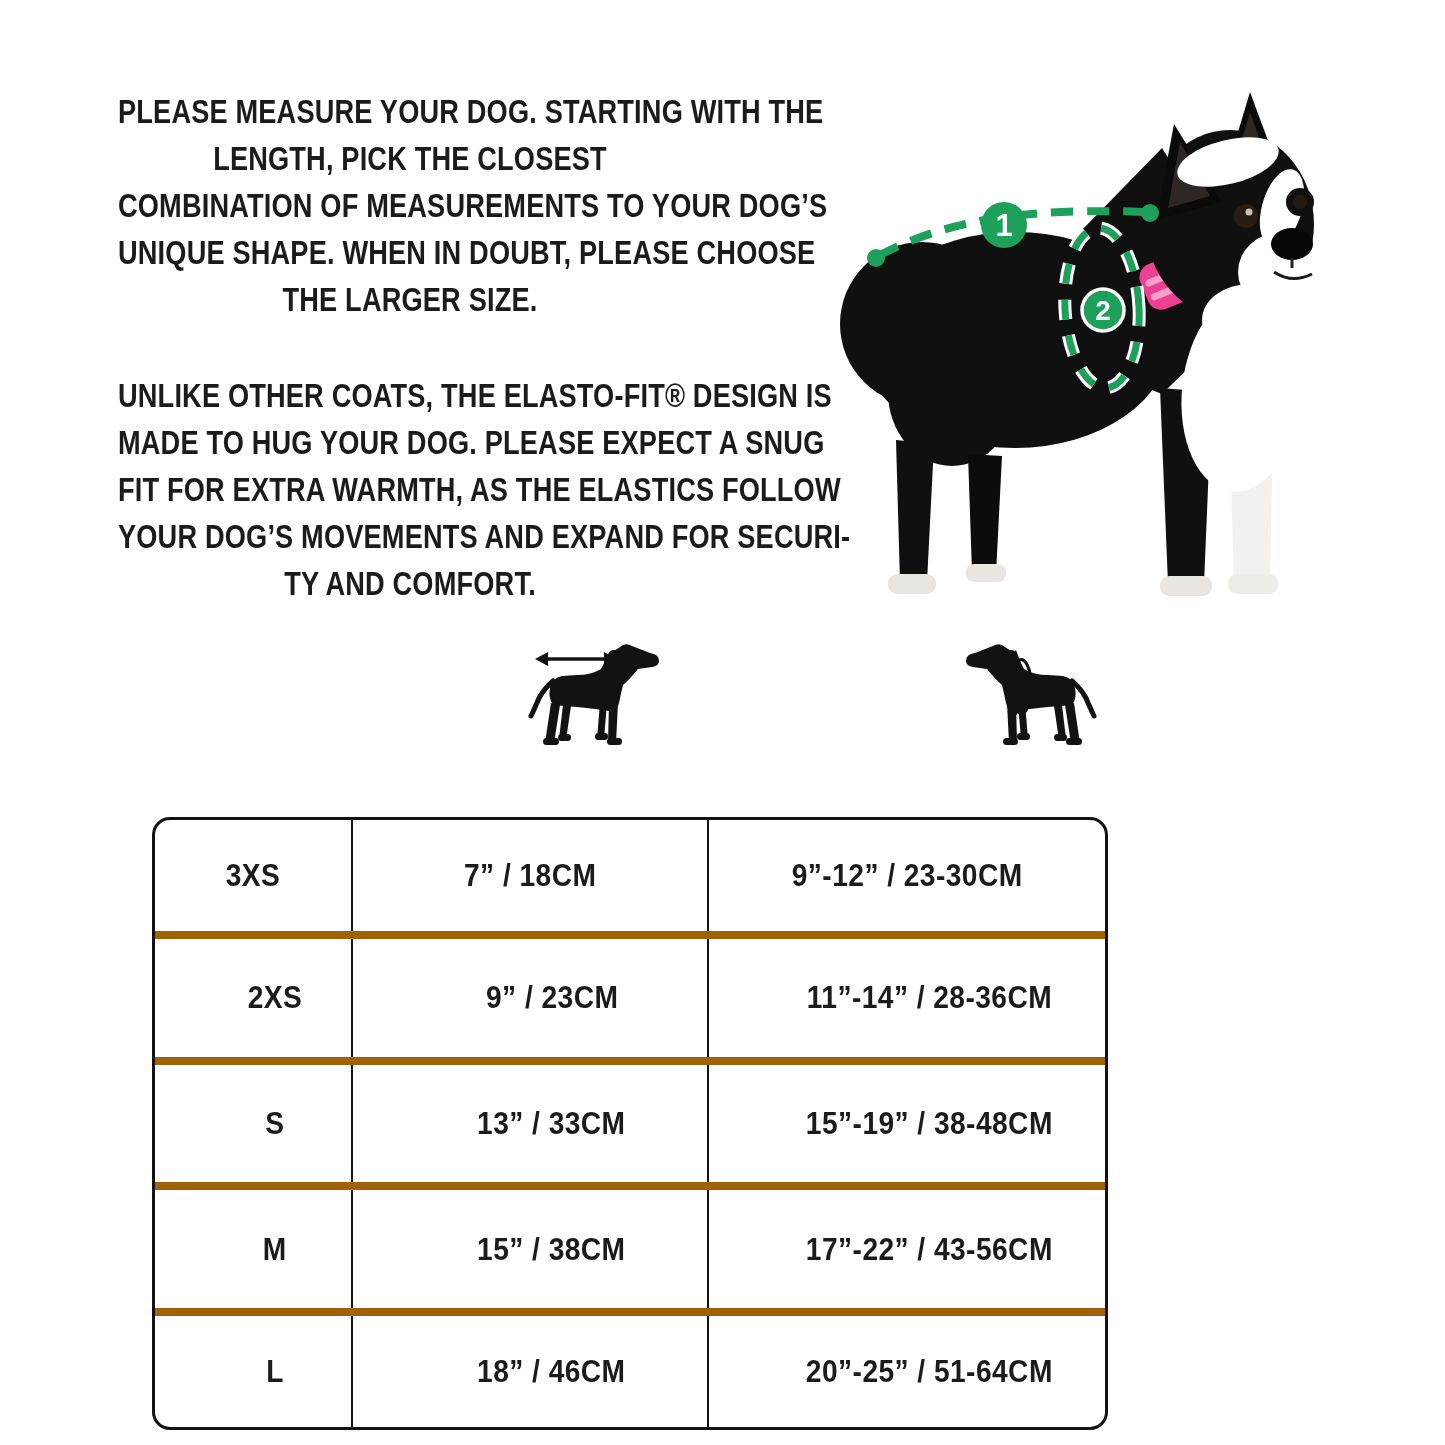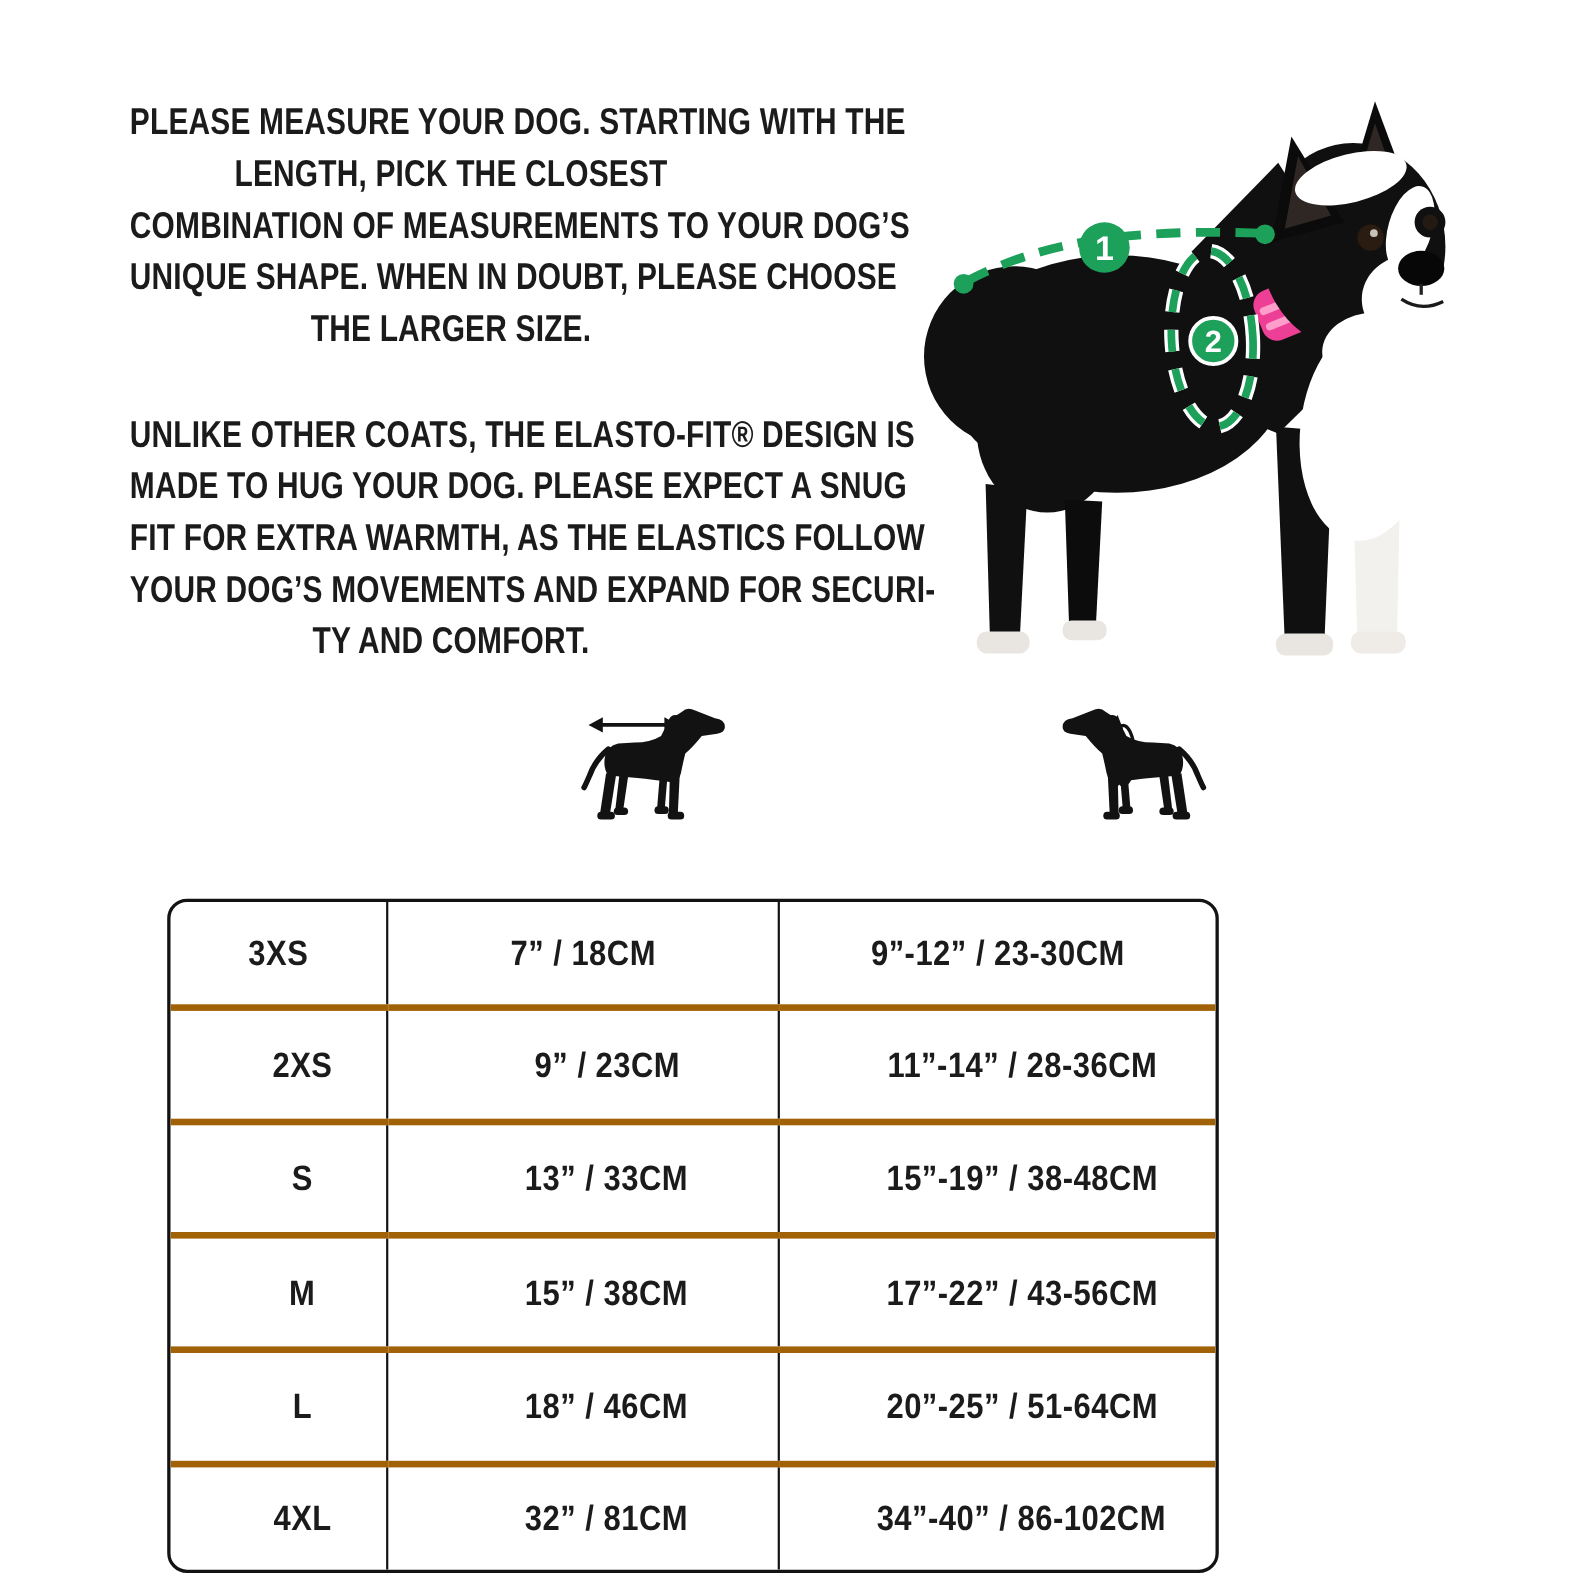--- a/index.html
+++ b/index.html
@@ -26,21 +26,21 @@
   .size-table-wrap{
     position:absolute;left:152px;top:771px;width:956px;height:613px;
     border:3px solid #131313;border-radius:18px;overflow:hidden;box-sizing:border-box;
     background:#fff;
     margin-top:46px;
   }
   table.size-grid{width:100%;height:100%;border-collapse:collapse;table-layout:fixed;}
   table.size-grid td{
     text-align:center;vertical-align:middle;padding:0;color:#1b1b1b;
   }
-  table.size-grid tr + tr td{border-top:6px solid #a16207;padding-left:44px;}
+  table.size-grid tr + tr td{border-top:8px solid #a16207;padding-left:44px;}
   table.size-grid td + td{border-left:2px solid #131313;}
   .col-size{width:20.7%;} .col-len{width:37.5%;} .col-girth{width:41.8%;}
   .ct{
     display:inline-block;font-weight:700;font-size:32px;letter-spacing:.5px;
     transform:scaleX(.88);transform-origin:center;white-space:nowrap;
   }
 </style>
 </head>
 <body>
 
@@ -201,22 +201,17 @@
         <tr>
           <td><span class="ct">M</span></td>
           <td><span class="ct">15” / 38CM</span></td>
           <td><span class="ct">17”-22” / 43-56CM</span></td>
         </tr>
         <tr>
           <td><span class="ct">L</span></td>
           <td><span class="ct">18” / 46CM</span></td>
           <td><span class="ct">20”-25” / 51-64CM</span></td>
         </tr>
-        <tr>
-          <td><span class="ct">4XL</span></td>
-          <td><span class="ct">32” / 81CM</span></td>
-          <td><span class="ct">34”-40” / 86-102CM</span></td>
-        </tr>
       </tbody>
     </table>
   </div>
 
 </div>
 
 </body></html>

